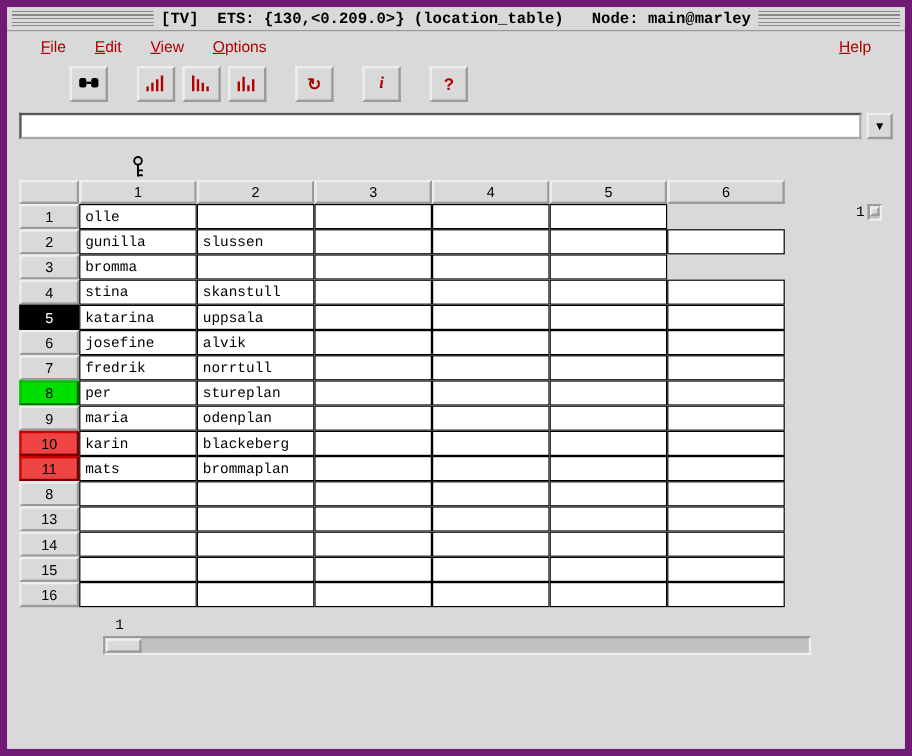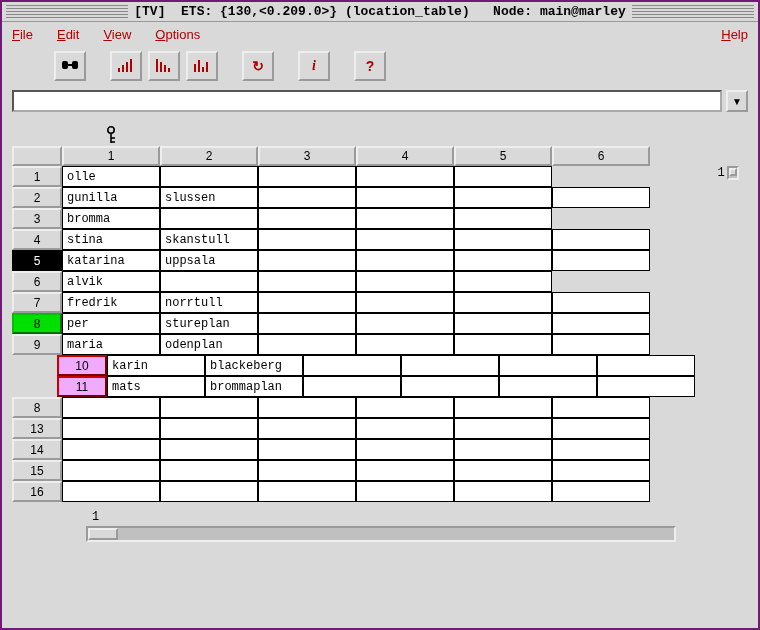--- a/index.html
+++ b/index.html
@@ -5,21 +5,21 @@
 * { box-sizing: border-box; margin: 0; padding: 0; }
 body {
   font-family: Helvetica, Arial, sans-serif;
   font-size: 12px;
   background: #fff;
 }
 .window {
   width: 760px;
   height: 630px;
   background: #d9d9d9;
-  border: 2px solid #701a75;
+  border: 6px solid #701a75;
   display: flex;
   flex-direction: column;
 }
 .titlebar {
   background: #d9d9d9;
   height: 20px;
   display: flex;
   align-items: center;
   justify-content: center;
   font-family: "Courier New", monospace;
@@ -39,21 +39,21 @@
 .title-text {
   position: relative;
   background: #d9d9d9;
   padding: 0 6px;
   white-space: pre;
 }
 .menubar {
   display: flex;
   align-items: center;
   height: 24px;
-  padding: 0 10px;
+  padding: 0 28px;
   gap: 24px;
   background: #d9d9d9;
   justify-content: space-between;
 }
 .menubar .menu-item {
   color: #b00000;
   font-size: 13px;
   cursor: pointer;
 }
 .menubar .menu-item .ul { text-decoration: underline; }
@@ -161,21 +161,21 @@
   width: 50px;
   background: #d9d9d9;
   border: 2px outset #eee;
   display: flex;
   align-items: center;
   justify-content: center;
   font-size: 12px;
 }
 .rownum.black { background: #000; color: #fff; border: 2px solid #000; }
 .rownum.green { background: #00e000; border-color: #00c000; }
-.rownum.red   { background: #f0abfc; border-color: #cc0000; margin-left: 45px; }
+.rownum.red   { background: #ef4444; border-color: #cc0000; }
 .cell {
   width: 98px;
   background: #fff;
   border: 1px solid #000;
   display: flex;
   align-items: center;
   padding: 0 4px;
   font-family: "Courier New", monospace;
   font-size: 12px;
   overflow: hidden;
@@ -375,20 +375,21 @@
             <div class="rownum black">5</div>
             <div class="cell">katarina</div>
             <div class="cell">uppsala</div>
             <div class="cell"></div>
             <div class="cell"></div>
             <div class="cell"></div>
             <div class="cell"></div>
           </div>
           <div class="data-row">
             <div class="rownum ">6</div>
+            <div class="cell">josefine</div>
             <div class="cell">alvik</div>
             <div class="cell"></div>
             <div class="cell"></div>
             <div class="cell"></div>
             <div class="cell"></div>
           </div>
           <div class="data-row">
             <div class="rownum ">7</div>
             <div class="cell">fredrik</div>
             <div class="cell">norrtull</div>

